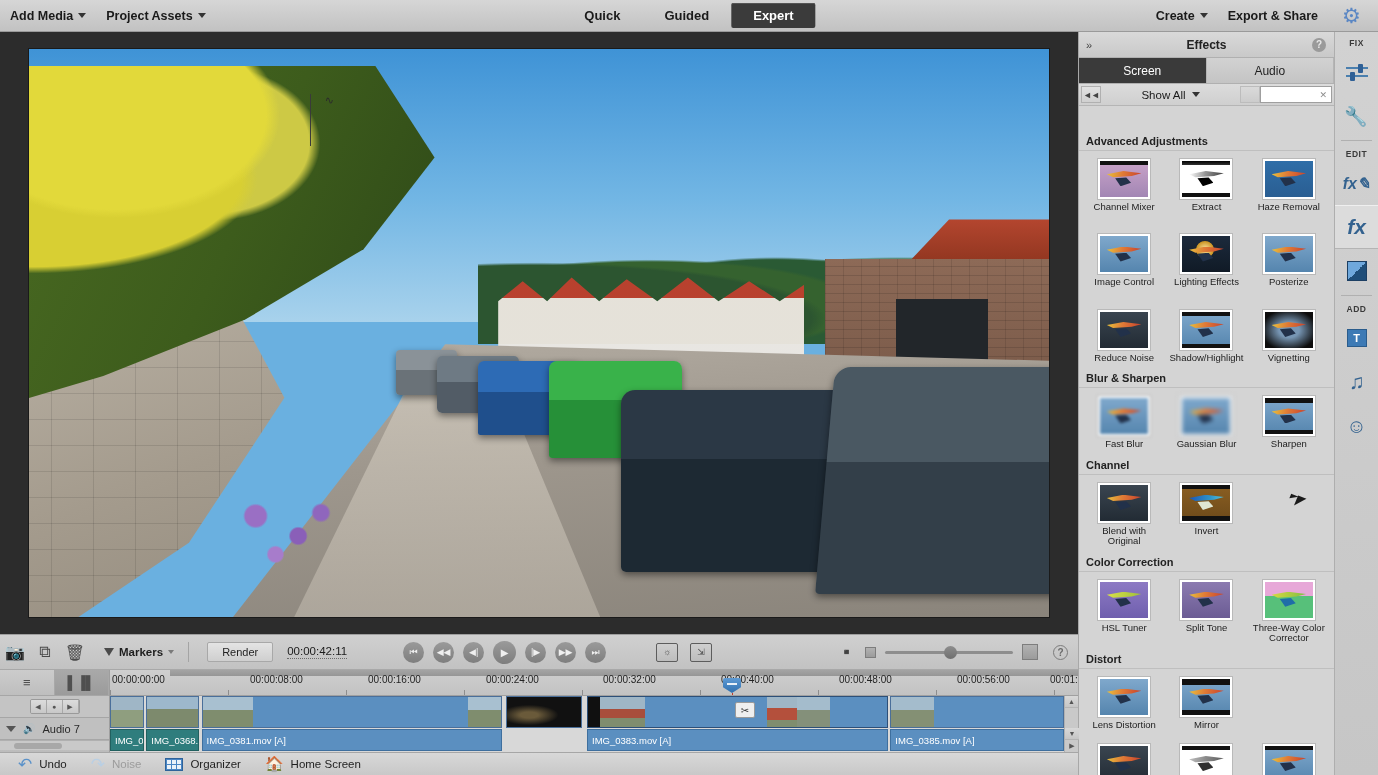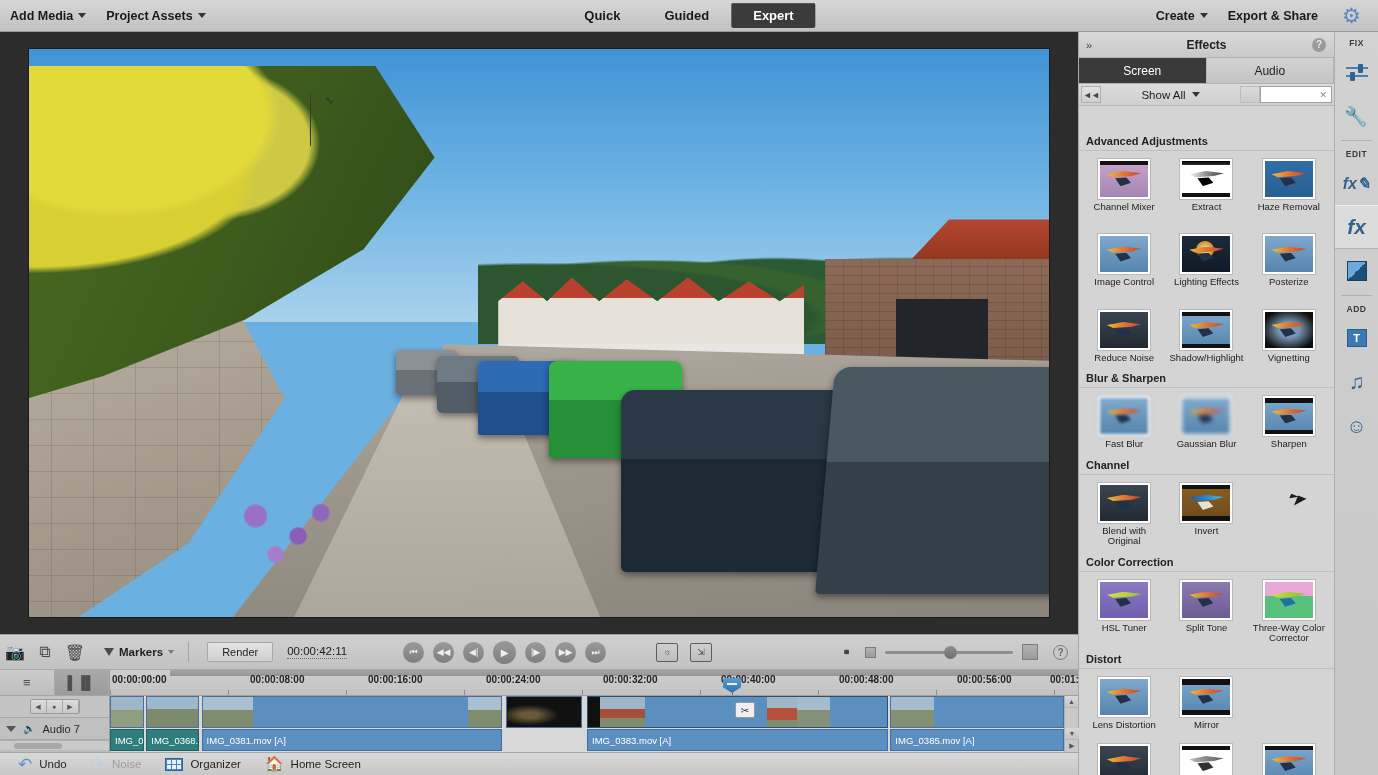--- a/index.html
+++ b/index.html
@@ -403,21 +403,21 @@
   .hscroll-mini { height: 10px; background:#c9c9c9; border-top:1px solid #b0b0b0; position:relative; }
   .hscroll-mini .thumb { position:absolute; left:14px; top:2px; width:48px; height:6px;
                          background:#a8a8a8; border-radius:3px; }
 
   .tl-ruler {
     position: absolute; left: 110px; top: 0; right: 0; height: 26px;
     background: linear-gradient(#cfcfcf,#c2c2c2); border-bottom: 1px solid #a0a0a0;
     overflow: hidden;
   }
   .tl-ruler .tick {
-    position: absolute; top: 4px; font-size: 10px; color: #232323; white-space: nowrap; font-weight: bold;
+    position: absolute; top: 4px; font-size: 10px; color: #232323; white-space: nowrap;
   }
   .tl-ruler .tickmark { position:absolute; bottom:0; width:1px; height:5px; background:#8d8d8d; }
   .wa-bar {
     position:absolute; left:60px; top:0; width:100%; height:6px;
     background: linear-gradient(#a4a4a4,#969696);
   }
   .cti {
     position: absolute; top: 0; width: 0; z-index: 9;
   }
   .cti .head {

